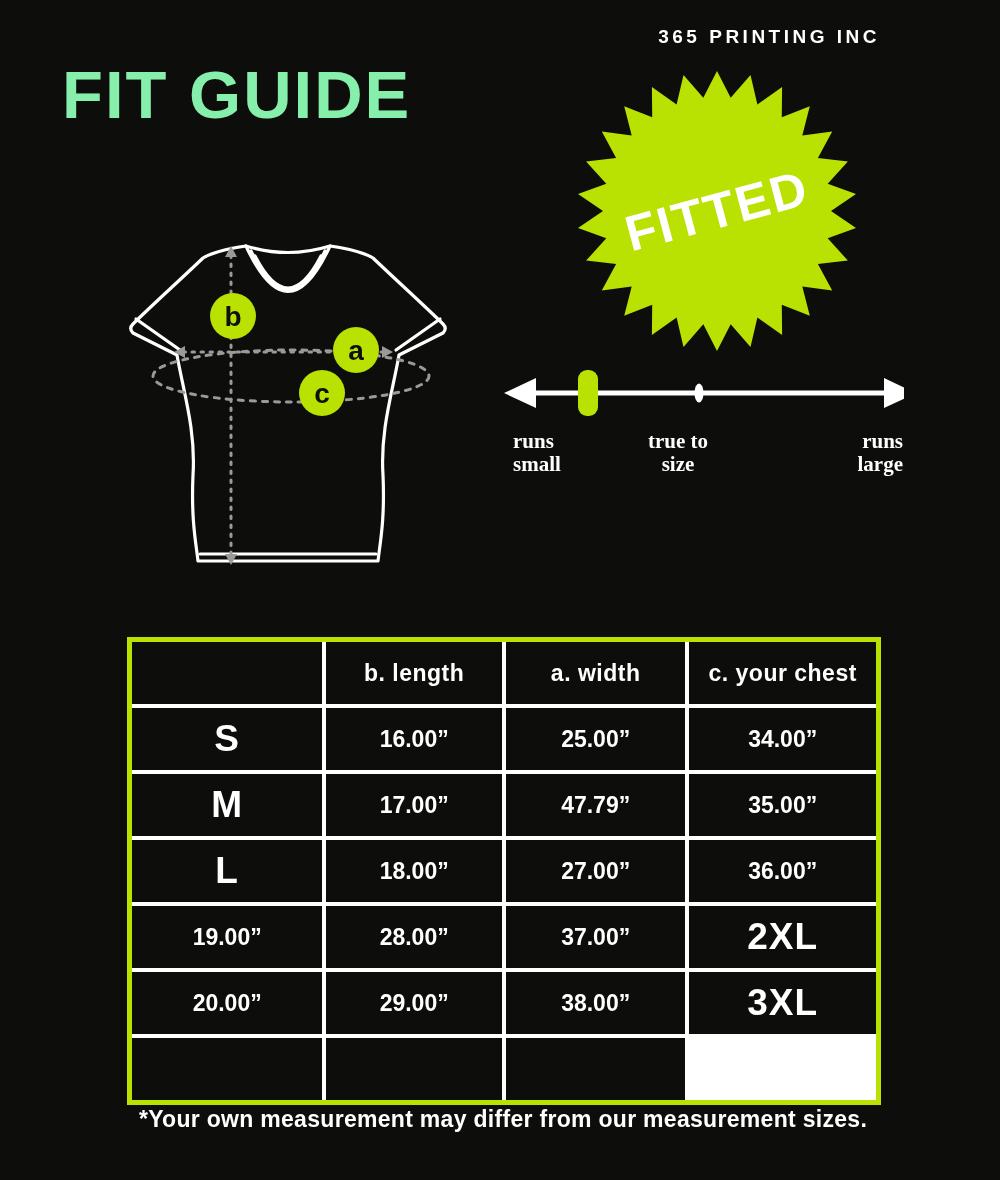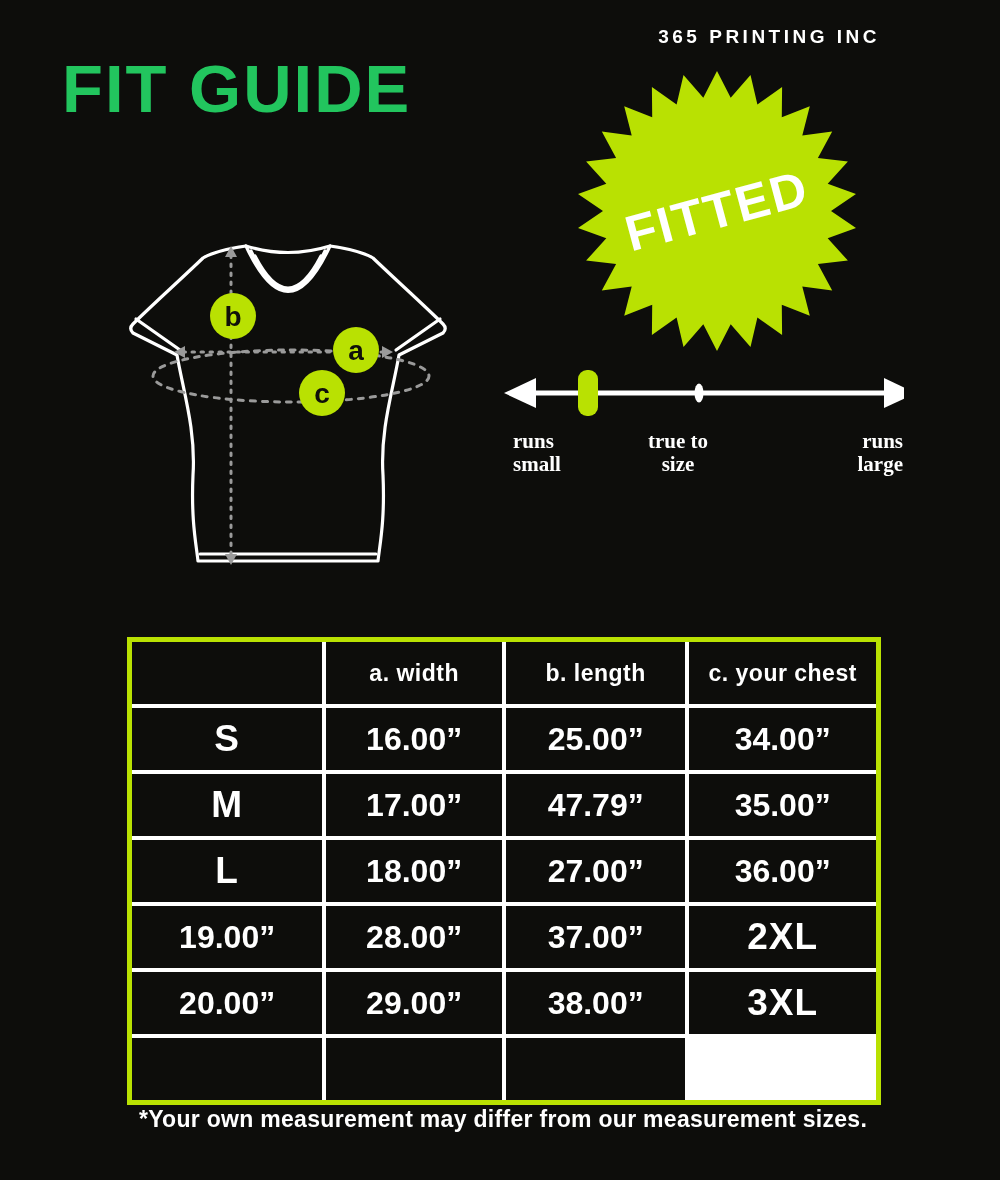--- a/index.html
+++ b/index.html
@@ -14,23 +14,23 @@
     background:#0d0d0b;
     overflow:hidden;
     color:#fff;
   }
   .brand{
     position:absolute;top:26px;right:24px;
     font-size:19px;font-weight:bold;letter-spacing:3.5px;
     color:#fff;white-space:nowrap;
   }
   .title{
-    position:absolute;left:62px;top:50px;
+    position:absolute;left:62px;top:56px;
     font-size:67px;font-weight:bold;letter-spacing:2px;
-    color:#22c55e;white-space:nowrap;
+    color:#86efac;white-space:nowrap;
   }
   .subtitle{
     position:absolute;left:62px;top:136px;width:372px;
     text-align:right;
     font-size:29px;font-weight:bold;letter-spacing:1px;
     color:#fff;white-space:nowrap;
   }
   .shirt-svg{position:absolute;left:120px;top:225px;}
   .badge-svg{position:absolute;left:574px;top:68px;}
   .scale-svg{position:absolute;left:500px;top:365px;}
@@ -53,21 +53,21 @@
     grid-template-rows:repeat(7,1fr);
     gap:4px;
   }
   .cell{
     background:#0d0d0b;
     display:flex;align-items:center;justify-content:center;
     color:#fff;font-weight:bold;
   }
   .cell.head{font-size:23px;letter-spacing:0.5px;}
   .cell.size{font-size:37px;letter-spacing:1px;}
-  .cell.val{font-size:32px;}
+  .cell.val{font-size:23px;}
   .footnote{
     position:absolute;left:3px;top:1106px;width:1000px;
     text-align:center;
     font-size:23px;font-weight:bold;color:#fff;letter-spacing:0.3px;
   }
 </style>
 </head>
 <body>
 
 <div class="canvas">
@@ -142,22 +142,22 @@
 
   <div class="scale-label left">runs
 small</div>
   <div class="scale-label center">true to
 size</div>
   <div class="scale-label right">runs
 large</div>
 
   <div class="size-table">
     <div class="cell head"></div>
+    <div class="cell head">b. length</div>
     <div class="cell head">a. width</div>
-    <div class="cell head">b. length</div>
     <div class="cell head">c. your chest</div>
 
     <div class="cell size">S</div>
     <div class="cell val">16.00”</div>
     <div class="cell val">25.00”</div>
     <div class="cell val">34.00”</div>
 
     <div class="cell size">M</div>
     <div class="cell val">17.00”</div>
     <div class="cell val">47.79”</div>

